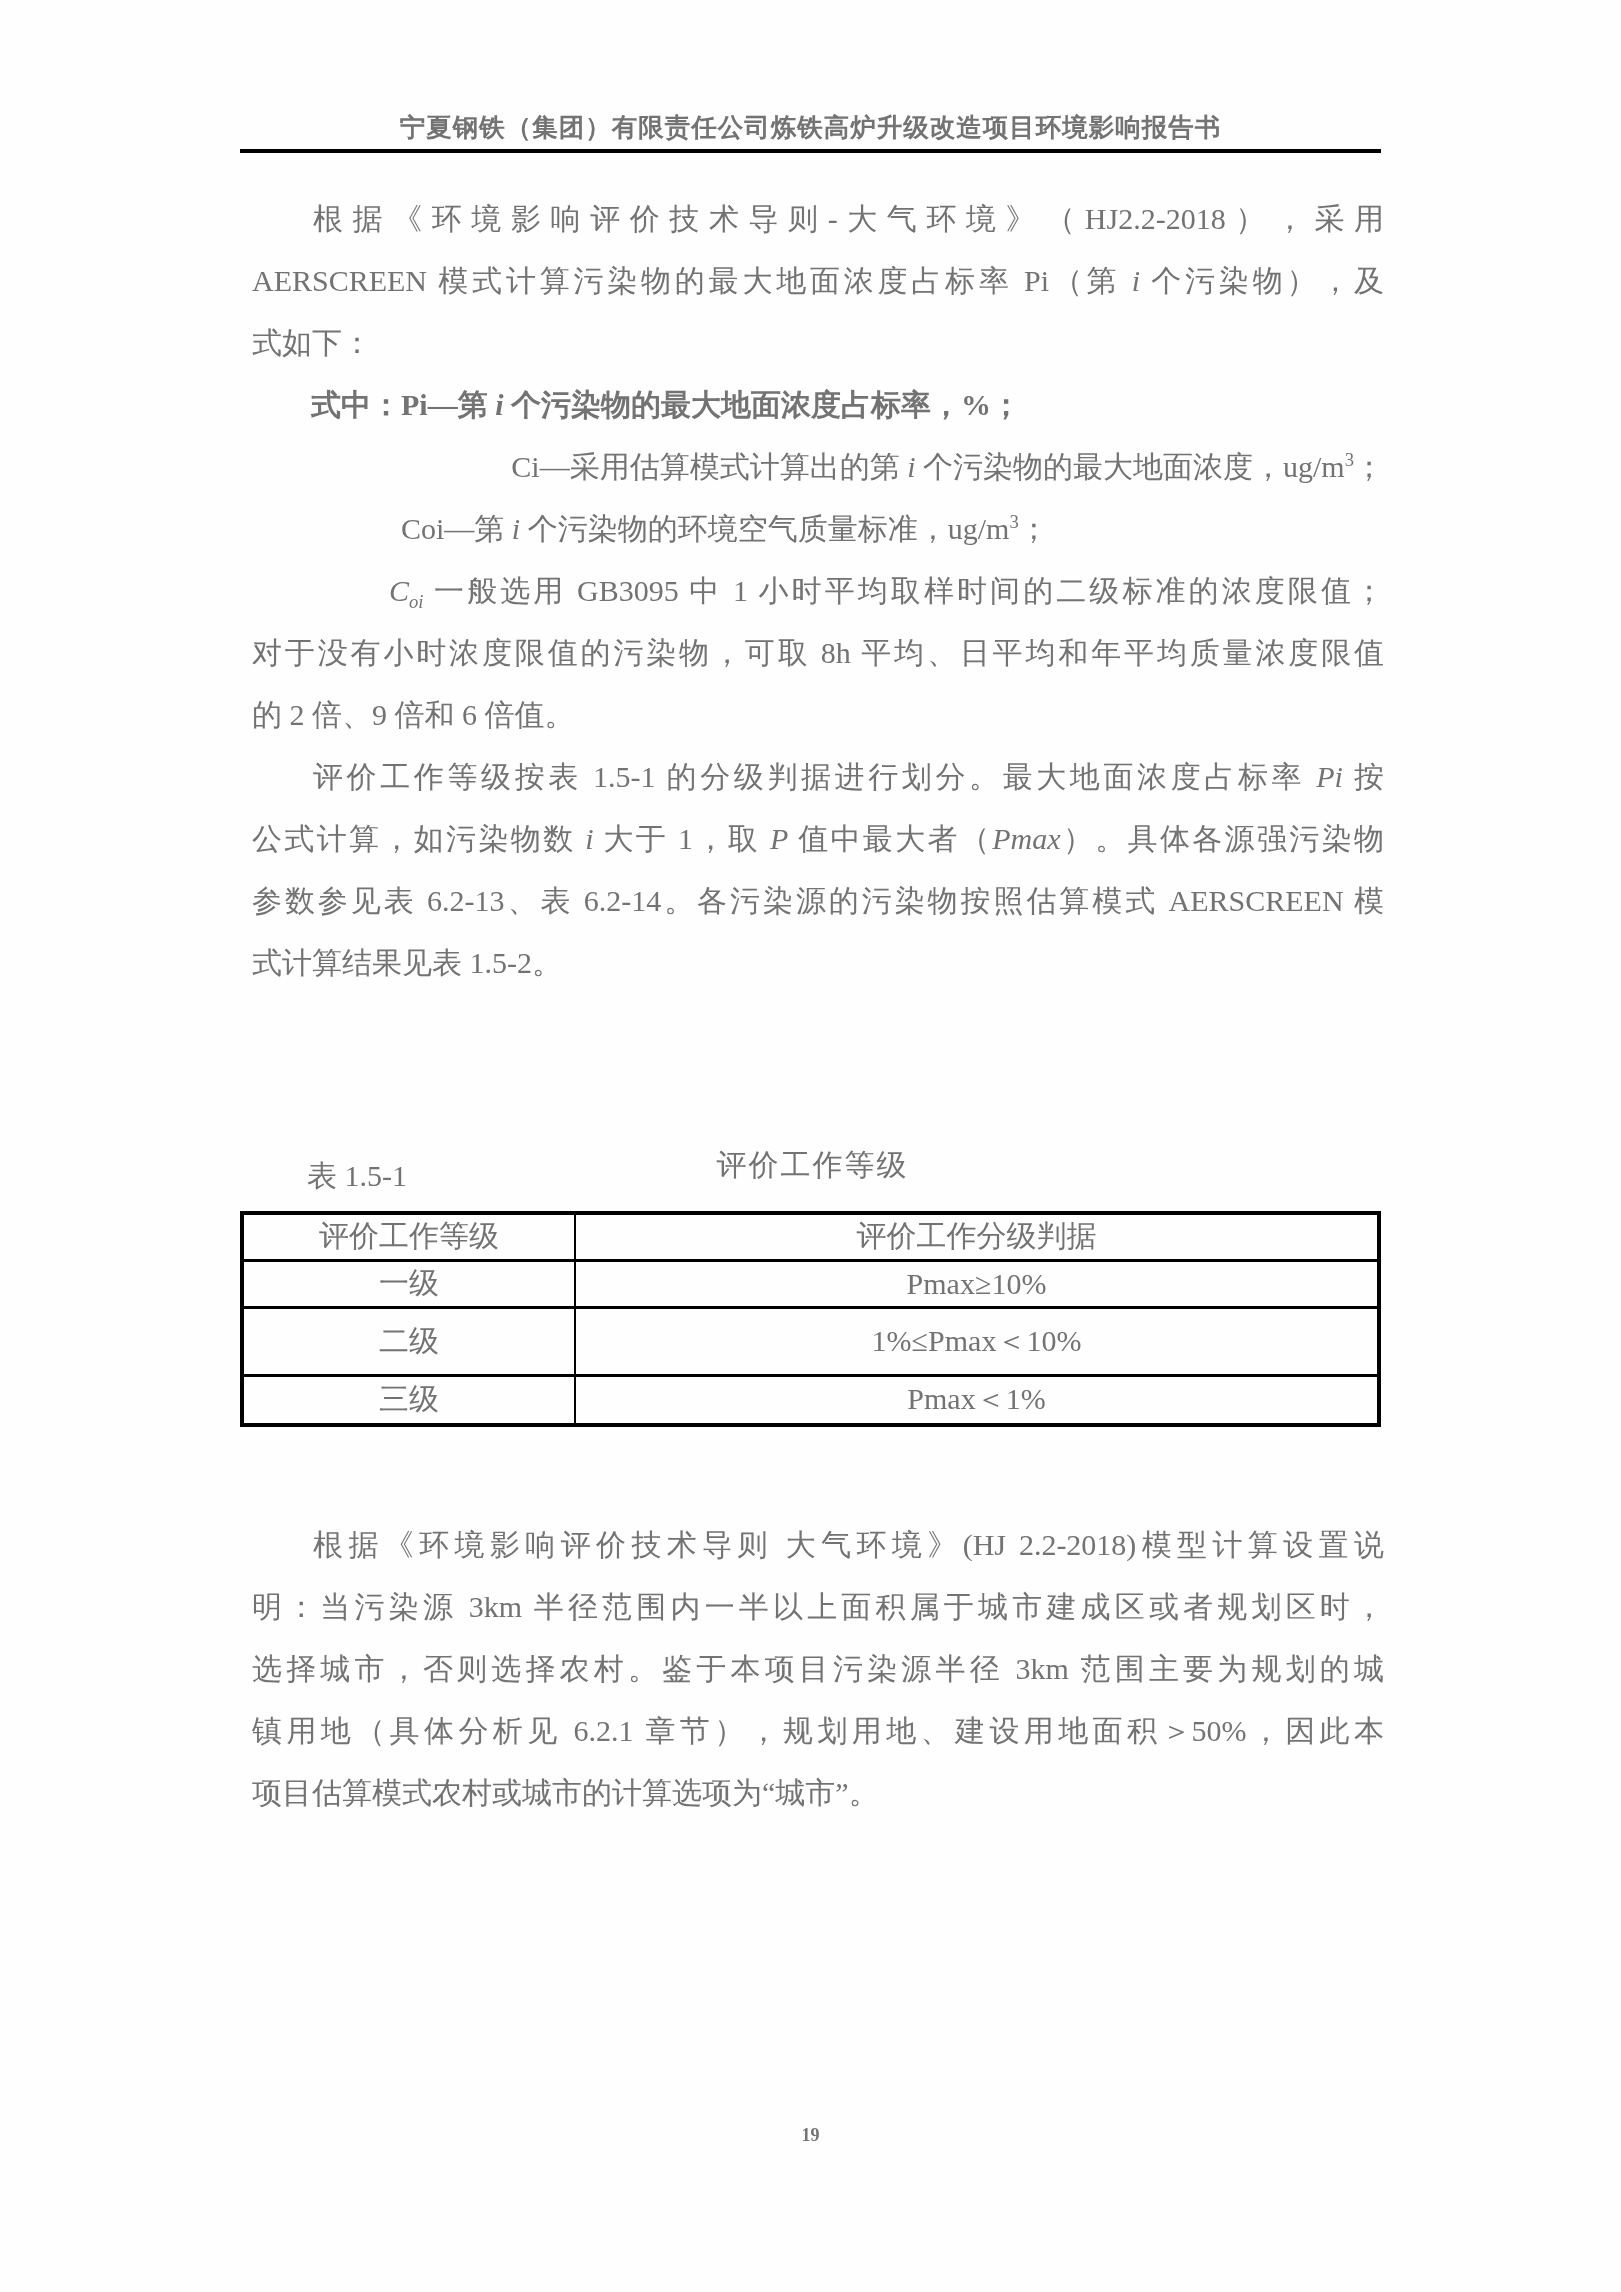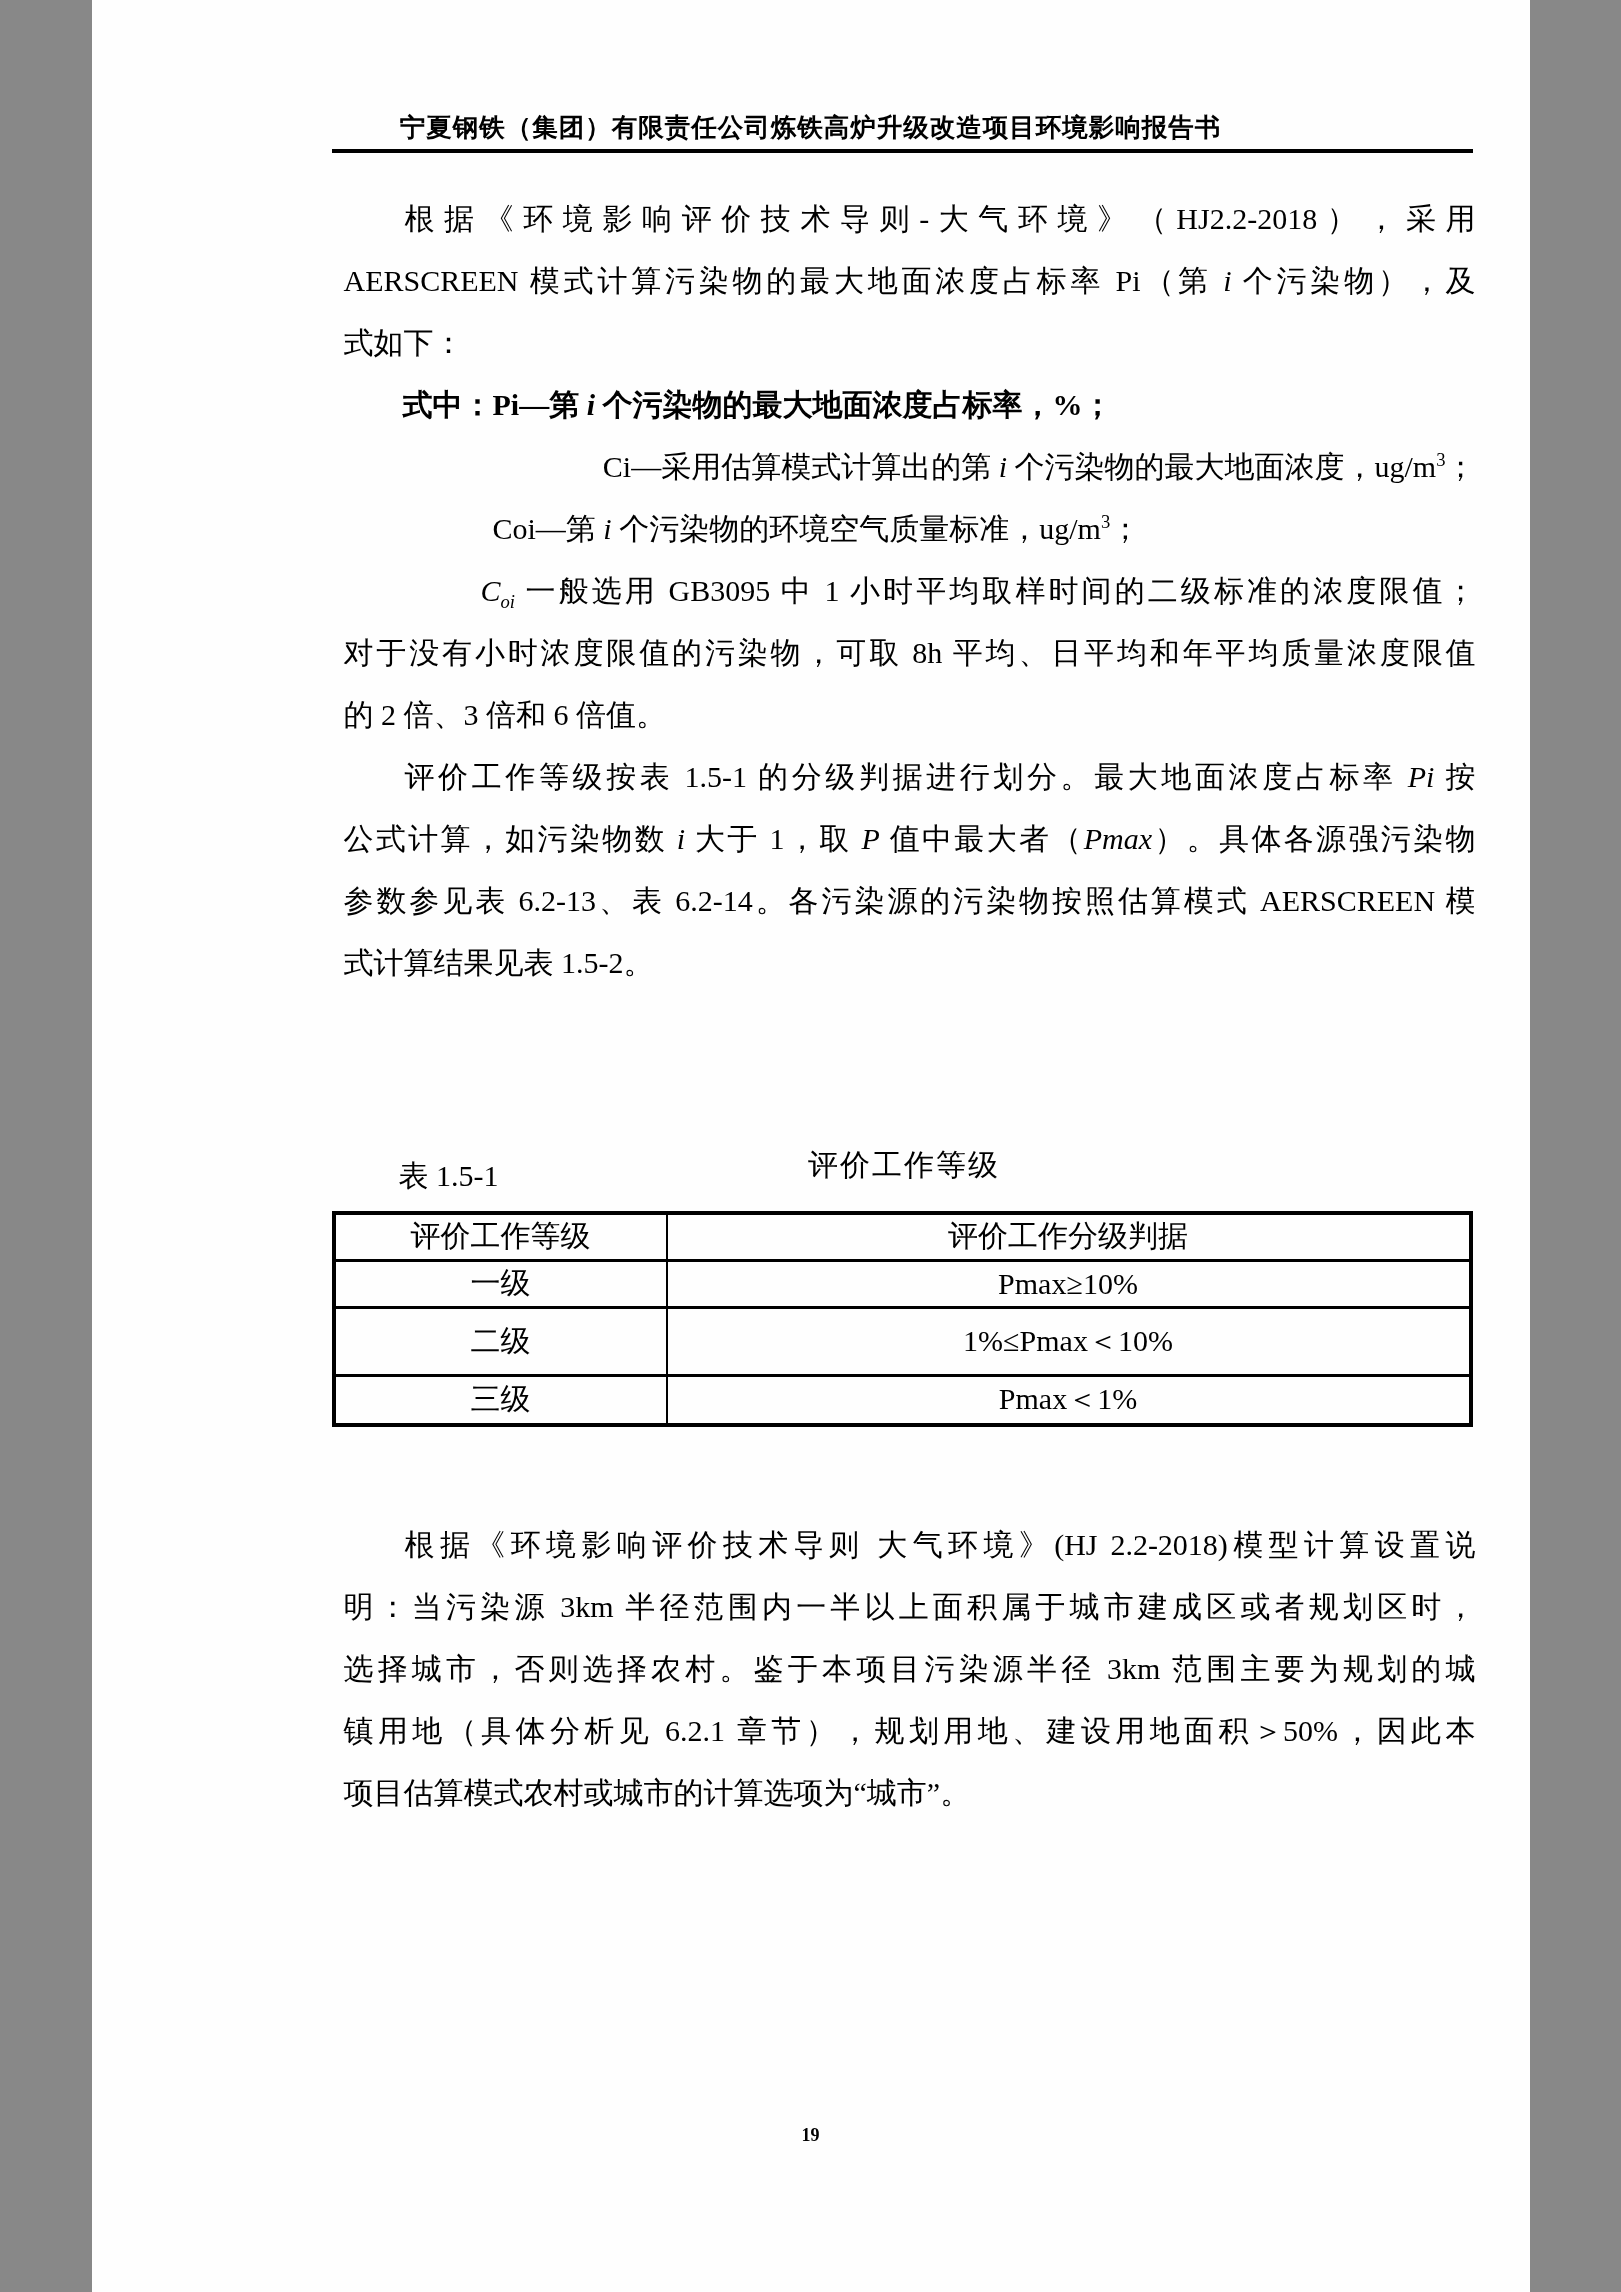--- a/index.html
+++ b/index.html
@@ -1,22 +1,22 @@
 <!DOCTYPE html>
 <html><head>
 <meta charset="utf-8">
 <style>
   html,body{margin:0;padding:0;background:#888;}
   .page{
     position:relative;
-    width:1438px;height:2293px;
+    width:1621px;height:2293px;
     margin:0 auto;
     background:#fefefe;
     font-family:"Liberation Serif","DejaVu Serif",serif;
-    color:#000000;
+    color:#737373;
     overflow:hidden;
   }
   .header-title{
     position:absolute;top:110px;left:0;width:100%;
     text-align:center;
     font-size:25.5px;font-weight:bold;
     letter-spacing:1px;
     white-space:nowrap;
   }
   .header-rule{
@@ -80,21 +80,21 @@
 
   <div id="block-0" class="textblock" style="top: 188px;">
       <div class="line justify" style="padding-left: 61px;"><span>根据《环境影响评价技术导则-大气环境》（HJ2.2-2018），采用</span></div>
       <div class="line justify"><span>AERSCREEN 模式计算污染物的最大地面浓度占标率 Pi（第 </span><span class="seg-i">i</span><span> 个污染物），及</span></div>
       <div class="line"><span>式如下：</span></div>
       <div class="line" style="padding-left: 59px; font-weight: bold;"><span>式中：Pi—第 </span><span class="seg-i">i</span><span> 个污染物的最大地面浓度占标率，%；</span></div>
       <div class="line" style="padding-left: 149px; text-align: right;"><span>Ci—采用估算模式计算出的第 </span><span class="seg-i">i</span><span> 个污染物的最大地面浓度，ug/m</span><span class="seg-sup">3</span><span>；</span></div>
       <div class="line" style="padding-left: 149px;"><span>Coi—第 </span><span class="seg-i">i</span><span> 个污染物的环境空气质量标准，ug/m</span><span class="seg-sup">3</span><span>；</span></div>
       <div class="line justify" style="padding-left: 137px;"><span class="seg-i">C</span><span class="seg-sub">oi</span><span> 一般选用 GB3095 中 1 小时平均取样时间的二级标准的浓度限值；</span></div>
       <div class="line justify"><span>对于没有小时浓度限值的污染物，可取 8h 平均、日平均和年平均质量浓度限值</span></div>
-      <div class="line"><span>的 2 倍、3 倍和 6 倍值。</span></div>
+      <div class="line"><span>的 2 倍、9 倍和 6 倍值。</span></div>
       <div class="line justify" style="padding-left: 61px;"><span>评价工作等级按表 1.5-1 的分级判据进行划分。最大地面浓度占标率 </span><span class="seg-i">Pi</span><span> 按</span></div>
       <div class="line justify"><span>公式计算，如污染物数 </span><span class="seg-i">i</span><span> 大于 1，取 </span><span class="seg-i">P</span><span> 值中最大者（</span><span class="seg-i">Pmax</span><span>）。具体各源强污染物</span></div>
       <div class="line justify"><span>参数参见表 6.2-13、表 6.2-14。各污染源的污染物按照估算模式 AERSCREEN 模</span></div>
       <div class="line"><span>式计算结果见表 1.5-2。</span></div>
     </div>
 
   <div class="caption">
     <span class="caption-label">表 1.5-1</span>
     <span class="caption-title">评价工作等级</span>
   </div>

